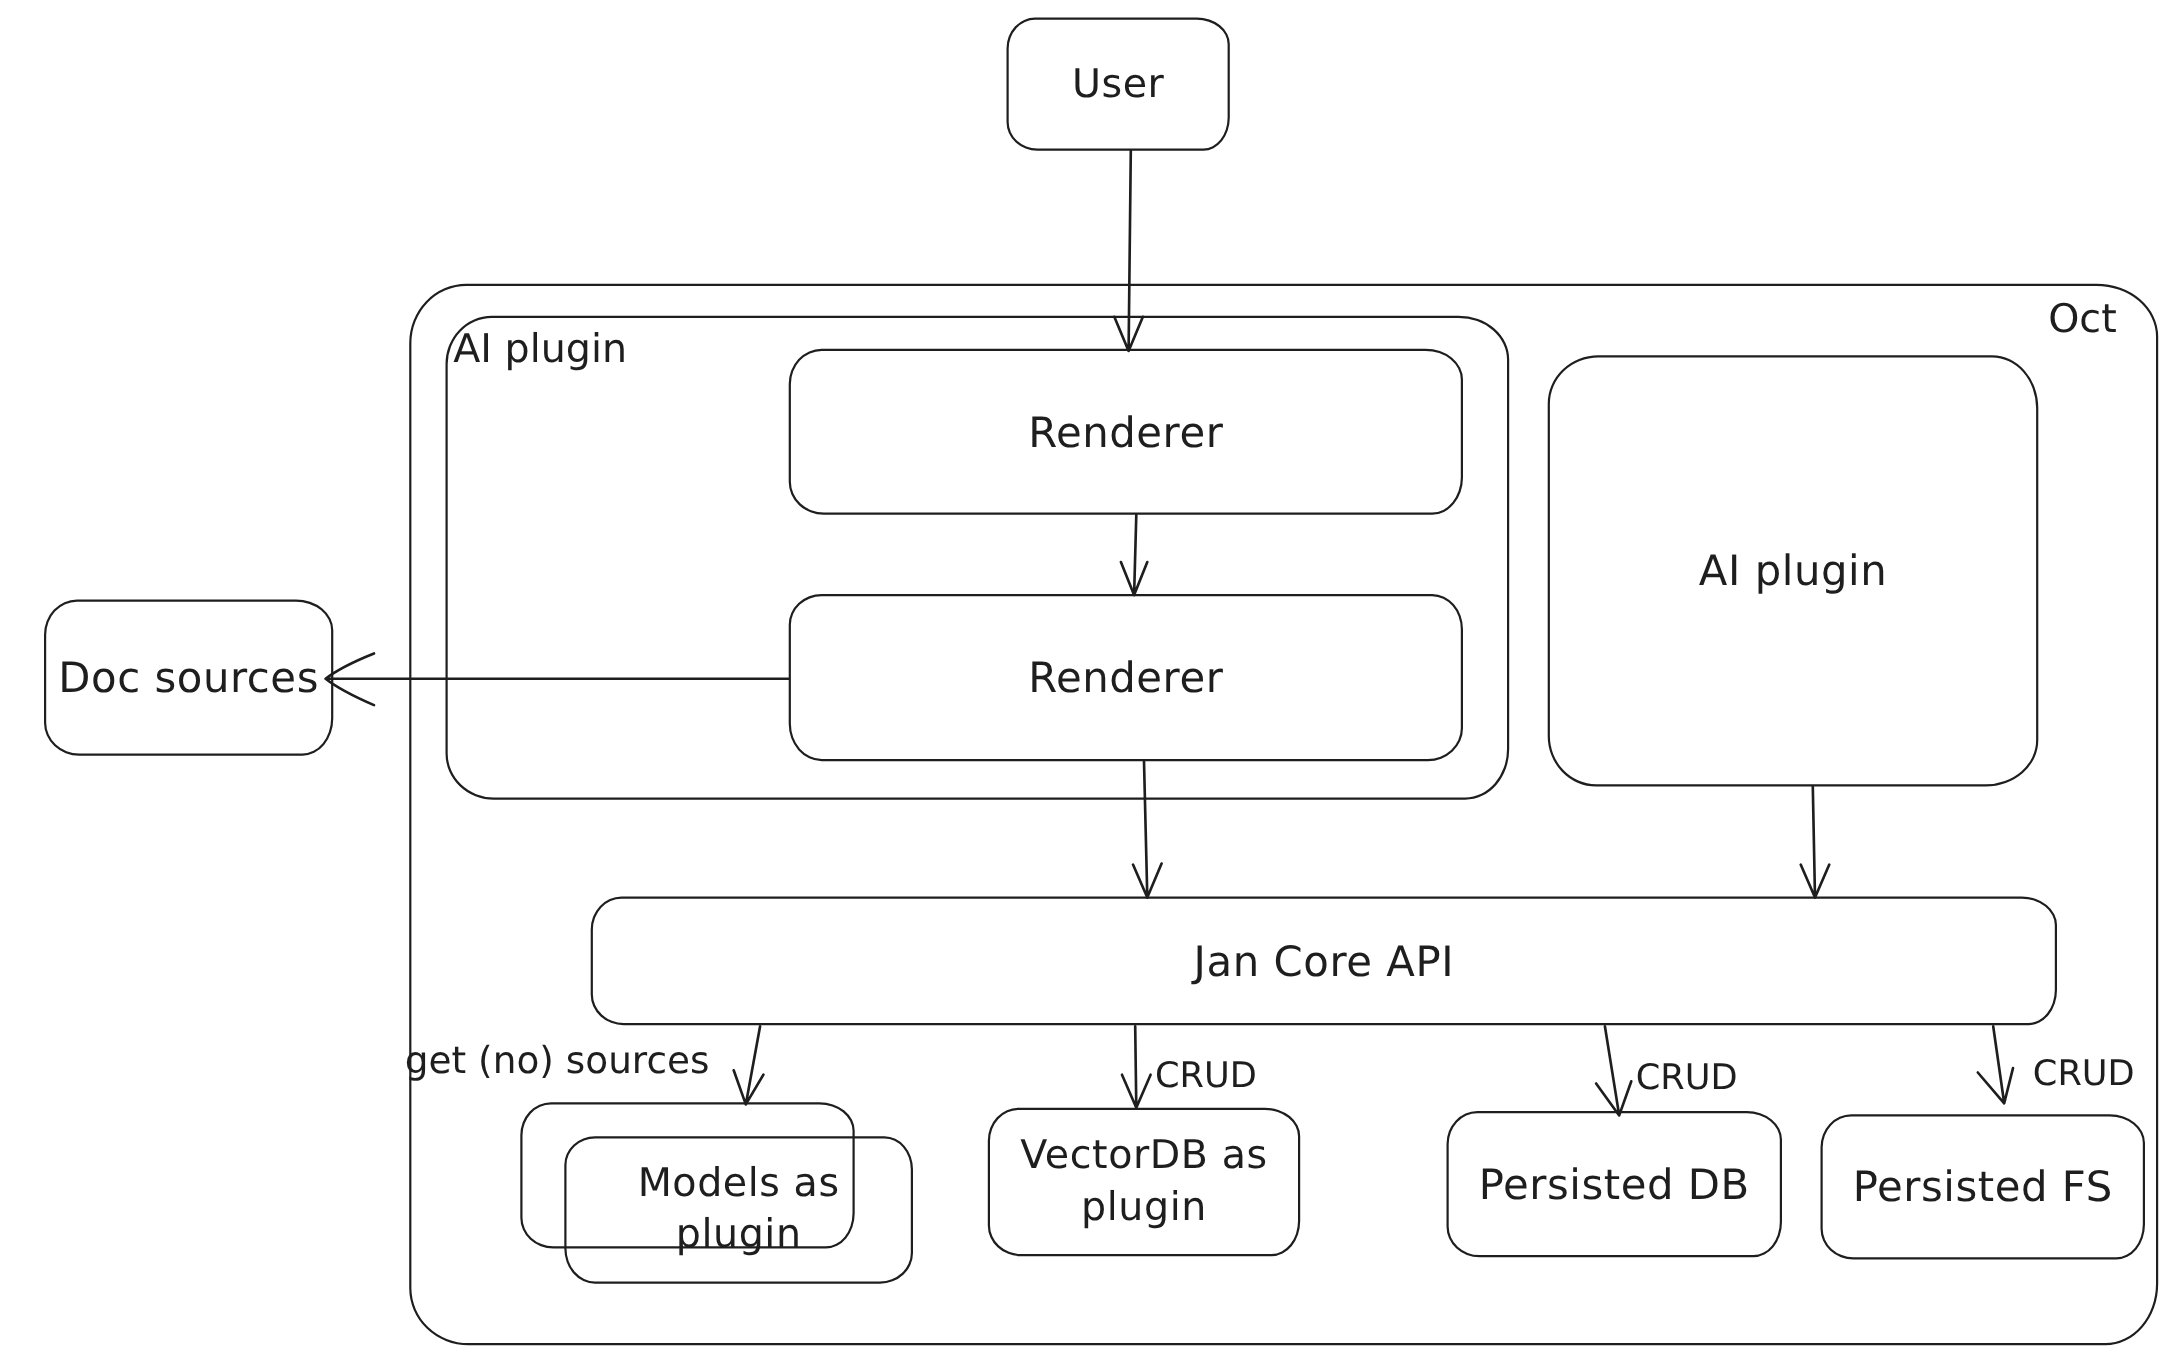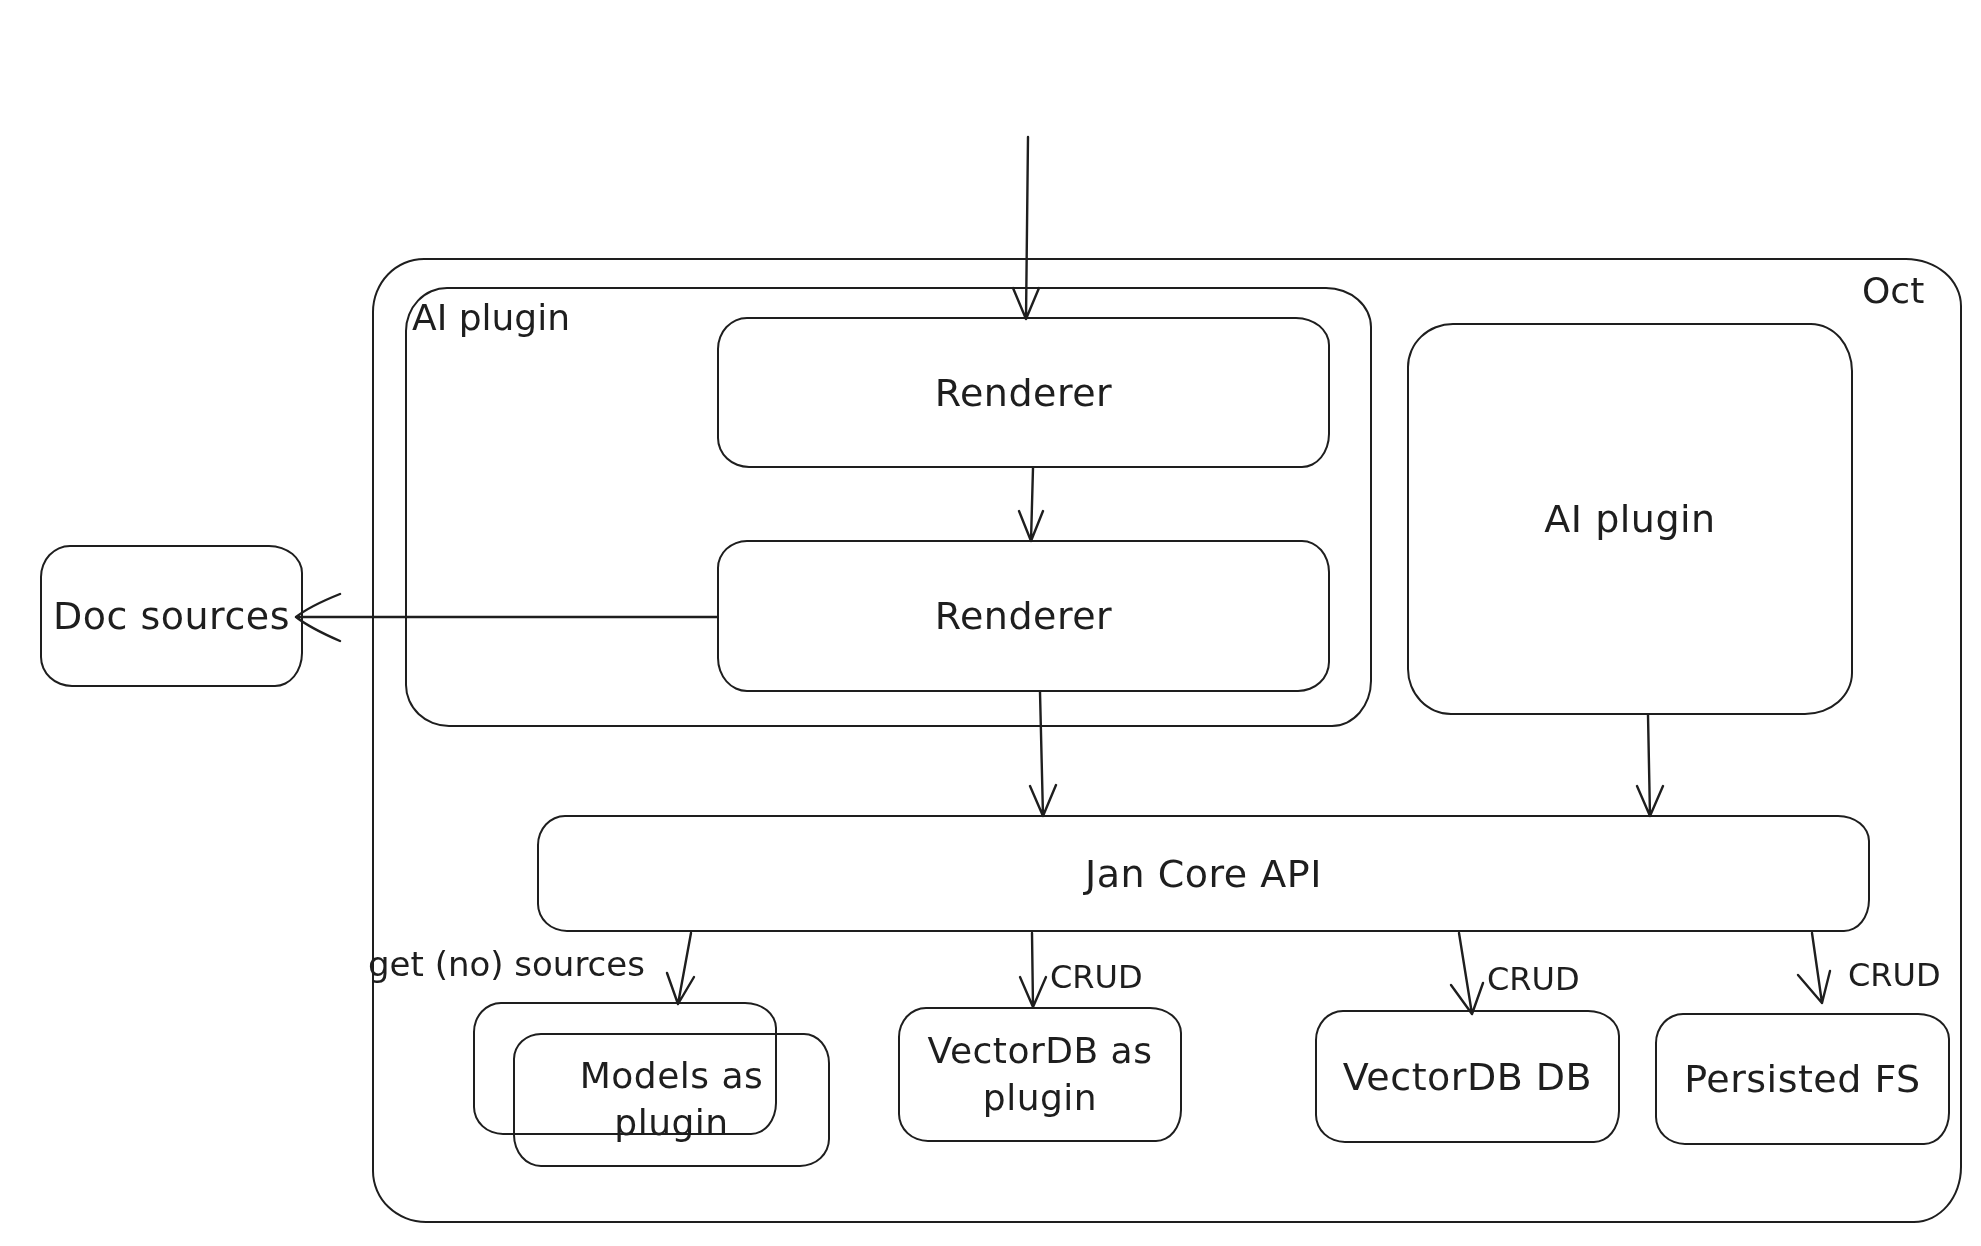--- a/index.html
+++ b/index.html
@@ -47,20 +47,23 @@
 <body>
 
 <div class="canvas">
 
   <div class="node jan-outer"></div>
   <div class="lbl jan-caption">Oct</div>
 
   <div class="node ai-plugin-left"></div>
   <div class="lbl ai-left-caption">AI plugin</div>
 
+  <div class="node user-box">
+    <span>User</span>
+  </div>
 
   <div class="node renderer-box">
     <span>Renderer</span>
   </div>
 
 
   <div class="node backend-box">
     <span>Renderer</span>
   </div>
 
@@ -79,21 +82,21 @@
   <div class="node models-outer"></div>
   <div class="node models-inner">
     <span class="wrap">Models as plugin</span>
   </div>
 
   <div class="node vectordb-box">
     <span class="wrap">VectorDB as plugin</span>
   </div>
 
   <div class="node persisted-db-box">
-    <span>VectorDB DB</span>
+    <span>Persisted DB</span>
   </div>
 
   <div class="node persisted-fs-box">
     <span>Persisted FS</span>
   </div>
 
   <div class="lbl get-stream-label">get (no) sources</div>
   <div class="lbl crud-vectordb">CRUD</div>
   <div class="lbl crud-db">CRUD</div>
   <div class="lbl crud-fs">CRUD</div>

